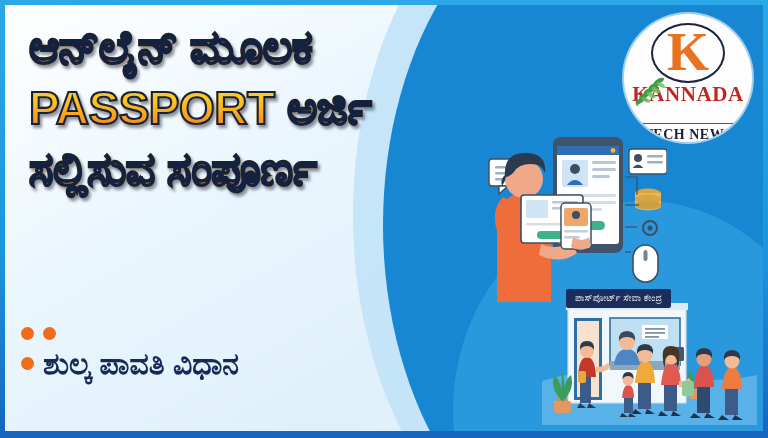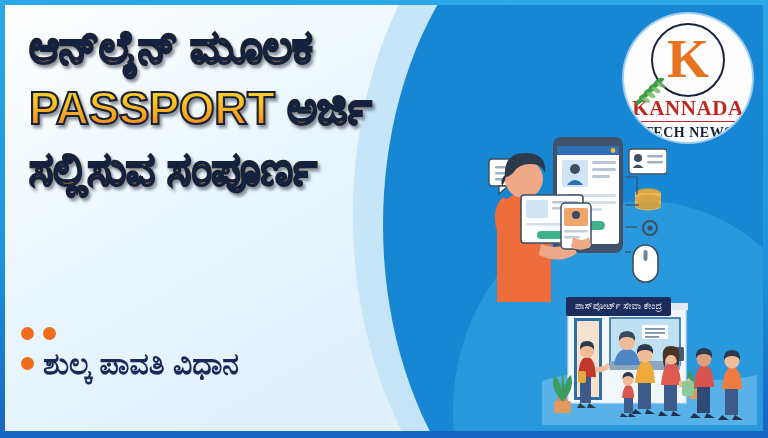--- a/index.html
+++ b/index.html
@@ -165,21 +165,21 @@
   }
   .logo-name {
     font-family: "Liberation Serif", "DejaVu Serif", serif;
     font-weight: 700;
     font-size: 21px;
     letter-spacing: .6px;
     color: #c0281f;
     line-height: 1;
     margin-top: 1px;
     border-bottom: 1.6px solid #c0281f;
-    padding-bottom: 2px;
+    padding-bottom: 18px;
   }
   .logo-sub {
     font-family: "Liberation Serif", "DejaVu Serif", serif;
     font-weight: 700;
     font-size: 14px;
     letter-spacing: .5px;
     color: #16203c;
     line-height: 1;
     margin-top: 4px;
   }
@@ -199,21 +199,21 @@
     position: absolute;
     right: 6px;
     bottom: 6px;
     width: 215px;
     height: 140px;
     z-index: 7;
   }
   .kendra-sign {
     position: absolute;
     left: 24px;
-    top: 12px;
+    top: 4px;
     background: #1b2d5c;
     color: #ffffff;
     font-family: "Liberation Sans", "DejaVu Sans", sans-serif;
     font-size: 9.5px;
     padding: 3px 9px 4px;
     border-radius: 2px;
     white-space: nowrap;
     z-index: 3;
     letter-spacing: .1px;
   }

